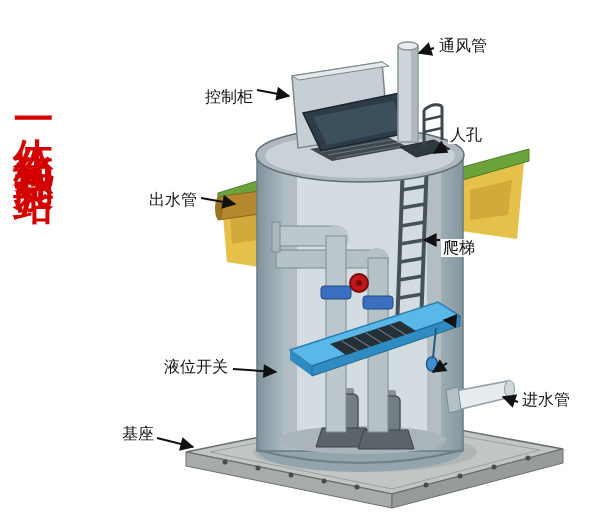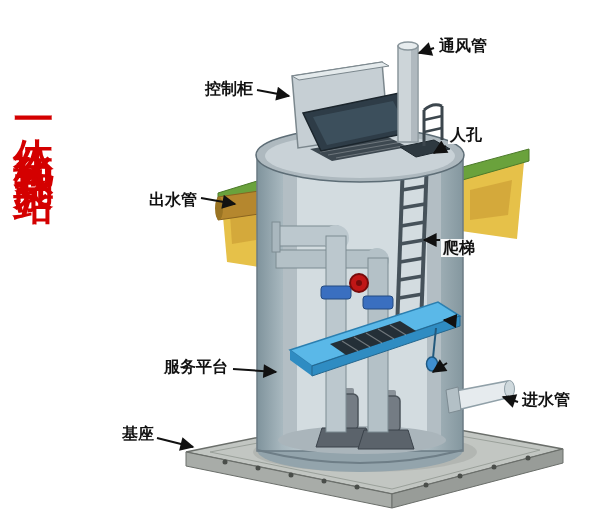--- a/index.html
+++ b/index.html
@@ -1,19 +1,19 @@
 <!DOCTYPE html>
 <html><head>
 <meta charset="utf-8">
 <style>
   html,body{margin:0;padding:0;background:#fff;}
   .stage{position:relative;width:606px;height:512px;background:#fff;overflow:hidden;
          font-family:"Liberation Sans","DejaVu Sans",sans-serif;}
   .stage svg{position:absolute;left:0;top:0;}
-  .lbl{position:absolute;font-size:16px;font-weight:700;color:#111;white-space:nowrap;
+  .lbl{position:absolute;font-size:16px;font-weight:400;color:#111;white-space:nowrap;
        background:rgba(255,255,255,.92);padding:0 2px;line-height:1.15;}
   .title-vert{position:absolute;left:12px;top:98px;color:#d40000;font-weight:700;
        font-size:40px;writing-mode:vertical-rl;text-orientation:upright;
        letter-spacing:9px;line-height:1.1;}
 </style>
 </head>
 <body>
 
 <div class="stage">
 
@@ -190,21 +190,21 @@
     <line x1="447" y1="363" x2="433" y2="372" marker-end="url(#ah)"></line>
     <line x1="233" y1="369" x2="276" y2="372" marker-end="url(#ah)"></line>
     <line x1="518" y1="402" x2="503" y2="397" marker-end="url(#ah)"></line>
     <line x1="157" y1="438" x2="193" y2="447" marker-end="url(#ah)"></line>
   </g>
 </svg>
 
 <div class="title-vert">一体化预制泵站</div>
 
 <div class="lbl" style="left:437px;top:37px">通风管</div>
-<div class="lbl" style="left:203px;top:80px">控制柜</div>
+<div class="lbl" style="left:203px;top:88px">控制柜</div>
 <div class="lbl" style="left:448px;top:126px">人孔</div>
 <div class="lbl" style="left:147px;top:191px">出水管</div>
 <div class="lbl" style="left:441px;top:239px">爬梯</div>
-<div class="lbl" style="left:162px;top:358px">服务平台</div>
+<div class="lbl" style="left:162px;top:358px">液位开关</div>
 <div class="lbl" style="left:520px;top:391px">进水管</div>
 <div class="lbl" style="left:120px;top:425px">基座</div>
 
 </div>
 
 </body></html>

